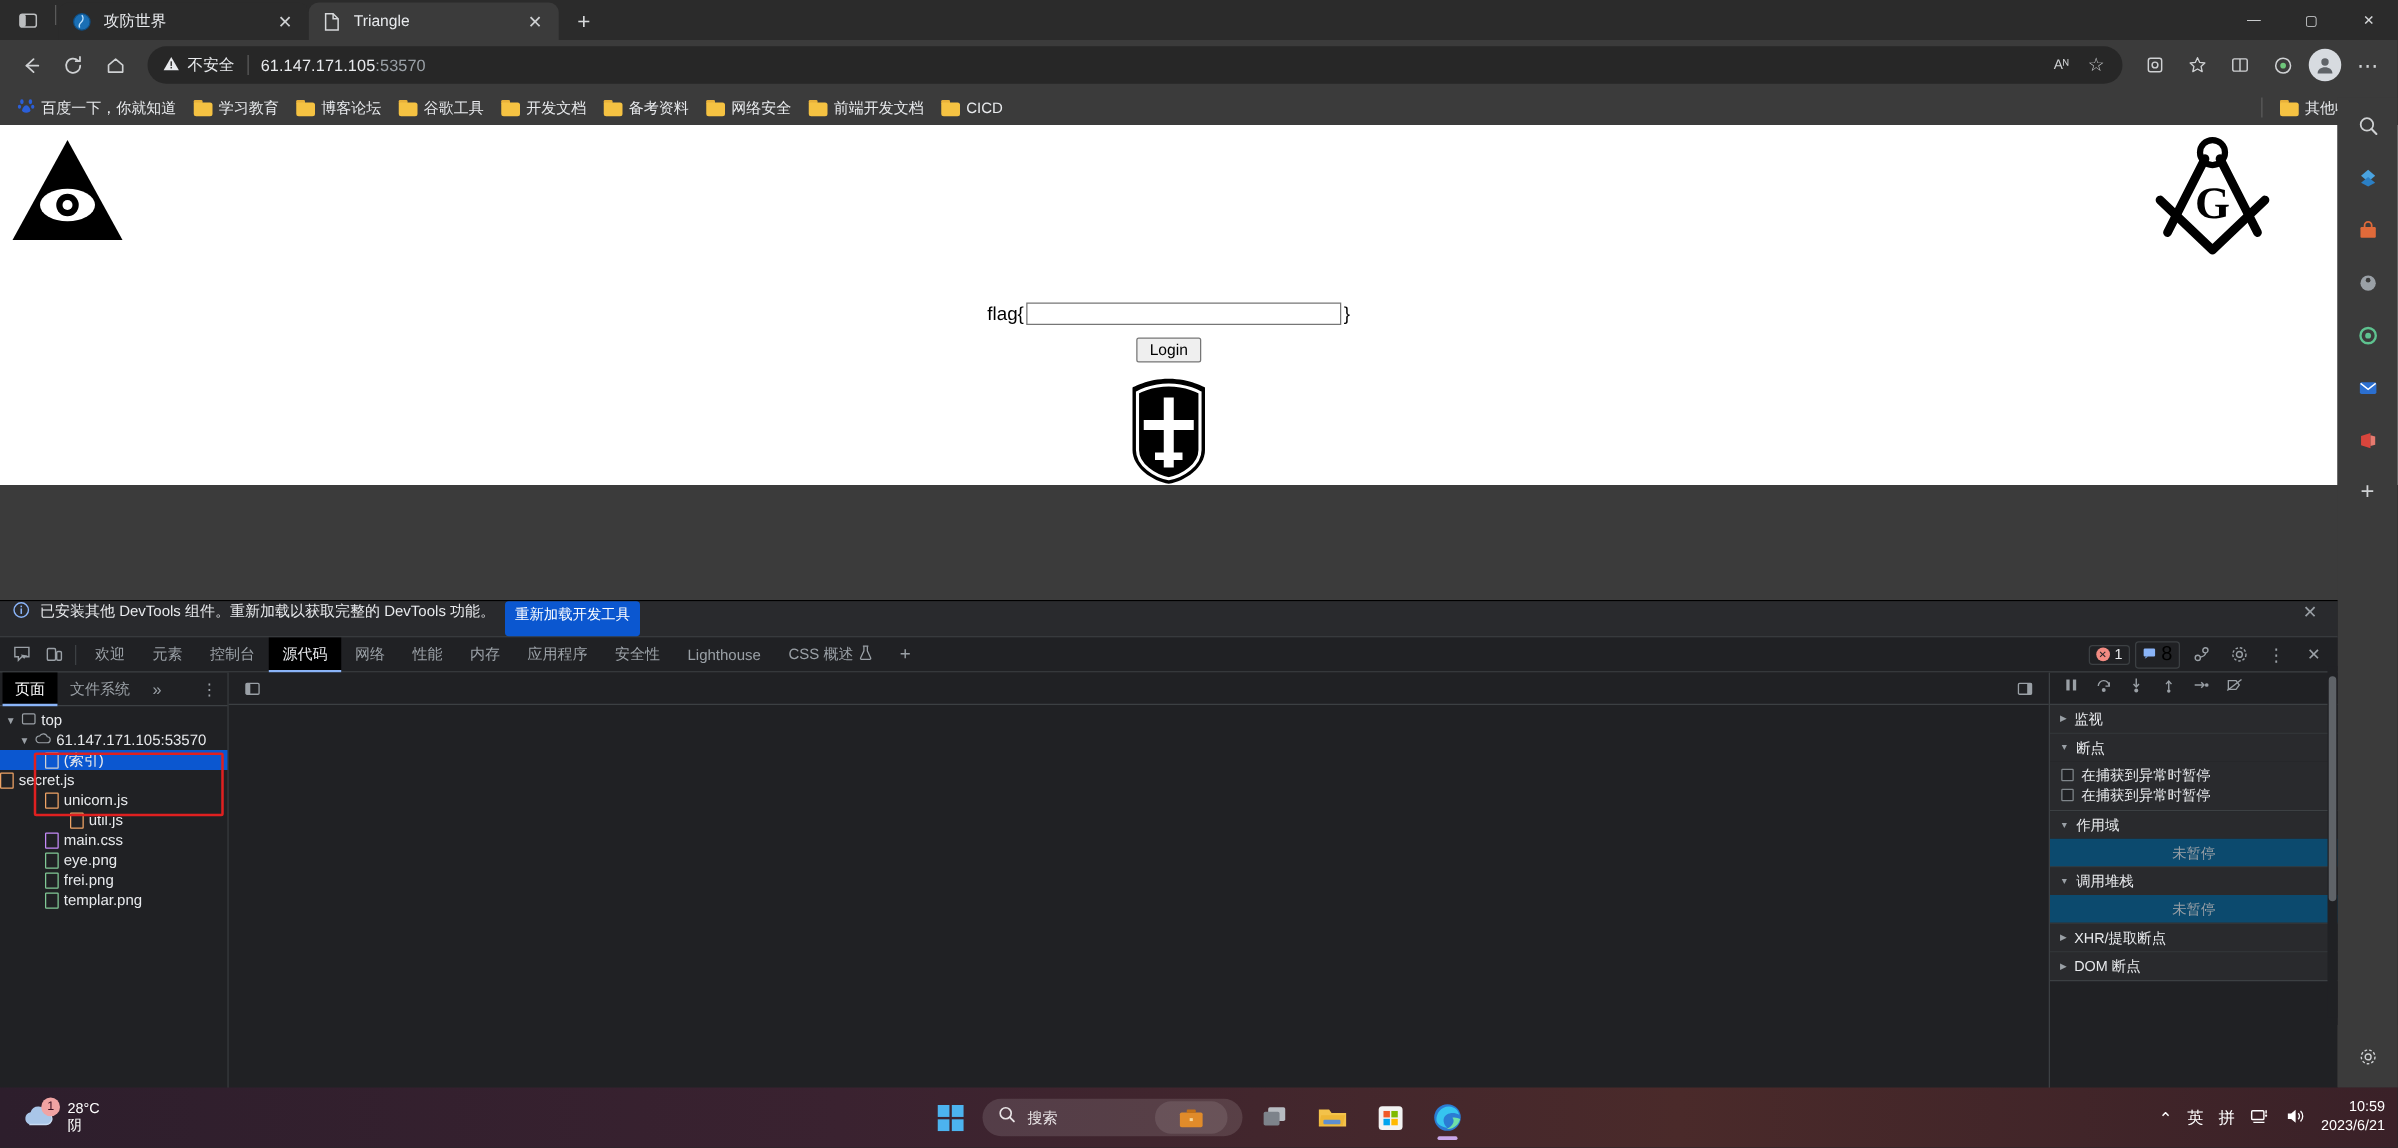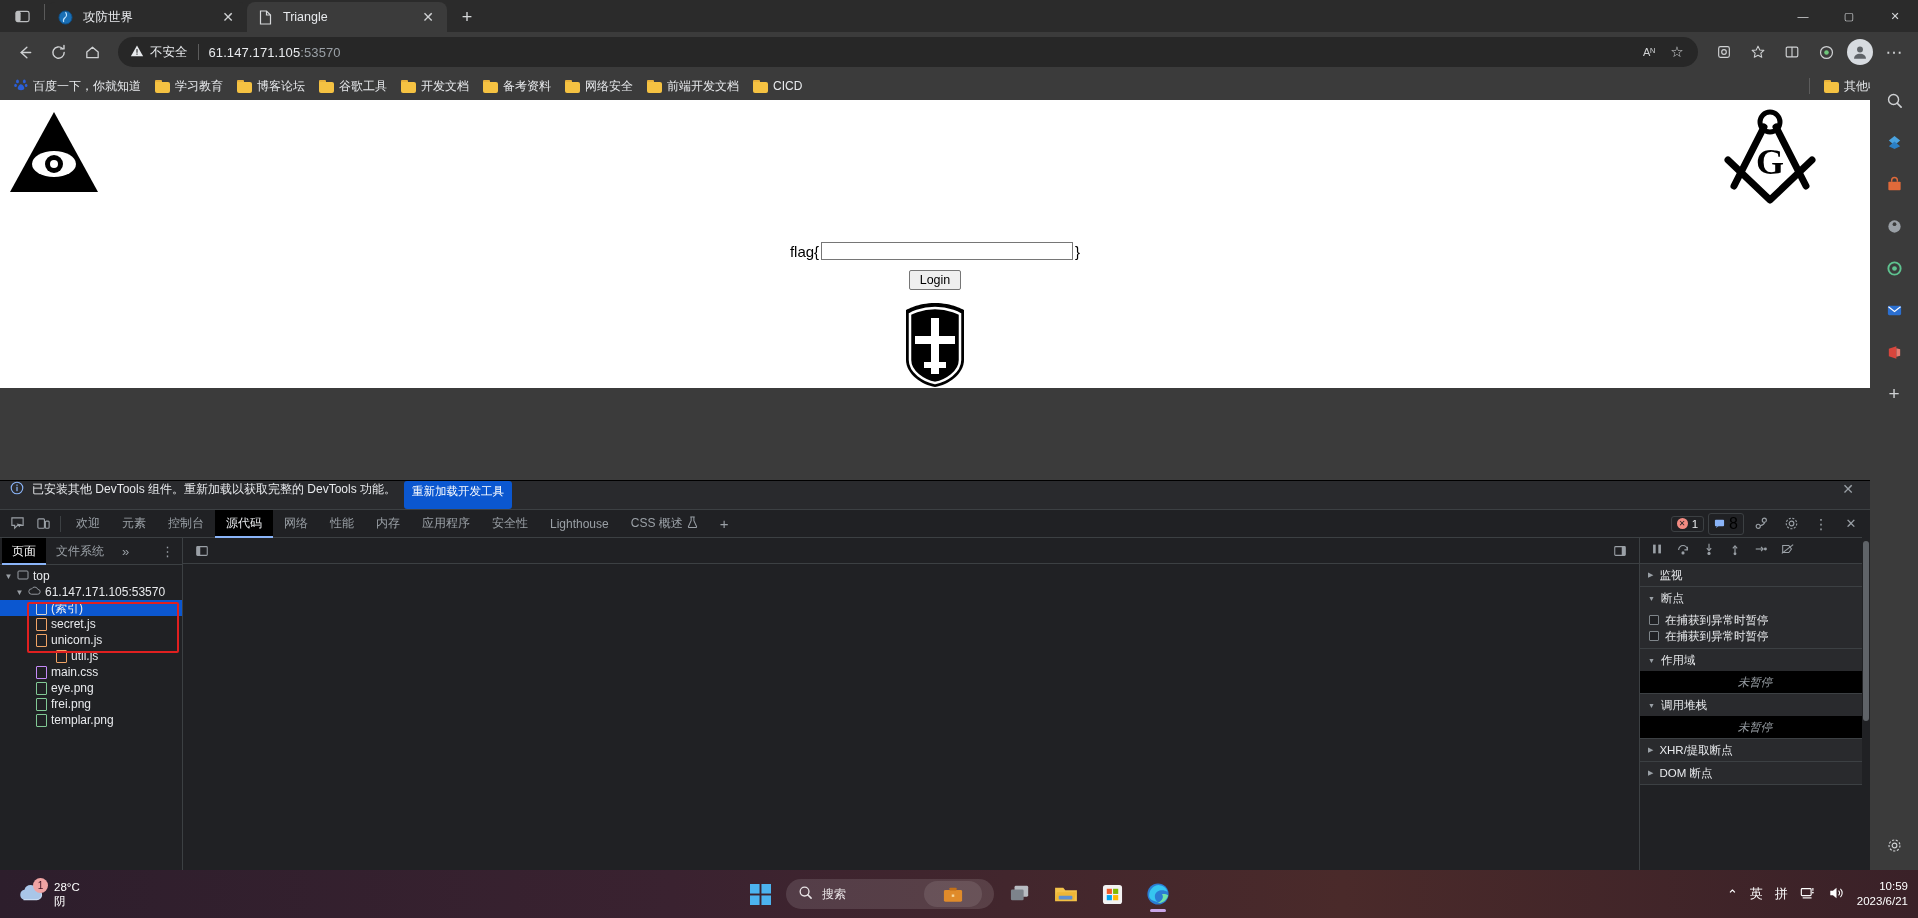--- a/index.html
+++ b/index.html
@@ -125,21 +125,21 @@
 
   .dt-side { width: 230px; background: #202124; display: flex; flex-direction: column; }
   .dbgbar { height: 26px; display: flex; align-items: center; gap: 12px; padding: 0 10px; border-bottom: 1px solid #3c4043; color: #9aa0a6; }
   .sidesec { border-bottom: 1px solid #3c4043; }
   .sechdr { height: 22px; display: flex; align-items: center; gap: 6px; padding-left: 8px;
             font-size: 11.5px; color: #e8eaed; background: #292a2d; text-align: center; }
   .sechdr .caret { font-size: 7px; color: #9aa0a6; }
   .cbrow { height: 16px; display: flex; align-items: center; gap: 6px; padding-left: 9px; font-size: 11.5px; color: #e8eaed; }
   .cb { width: 10px; height: 10px; border: 1px solid #80868b; border-radius: 1px; background: #202124; flex: 0 0 10px; }
   .empty { height: 22px; display: flex; align-items: center; justify-content: center;
-           font-size: 11.5px; color: #9aa0a6; font-style: italic; background: #000000; }
+           font-size: 11.5px; color: #9aa0a6; background: #0c4a6e; }
   .sidescroll { position: absolute; right: 0; top: 52px; width: 8px; height: 281px; background: #202124; }
   .sidethumb { position: absolute; right: 1px; width: 6px; background: #5f6368; border-radius: 3px; }
 
   
   .taskbar { position: absolute; left: 0; top: 870px; width: 1918px; height: 48px;
              background: linear-gradient(90deg,#2d1e2c 0%,#3a2230 35%,#4a2a2a 70%,#3a2128 100%);
              display: flex; align-items: center; }
   .weather { display: flex; align-items: center; gap: 8px; padding-left: 16px; }
   .wicon { position: relative; width: 30px; height: 26px; }
   .wbadge { position: absolute; right: -2px; top: -3px; width: 15px; height: 15px; border-radius: 50%;
@@ -531,21 +531,21 @@
             <span>61.147.171.105:53570</span>
           </div>
 
           <div class="trow sel" style="padding-left:36px">
             <span class="fileicon" style="color:#cfd1d3">
                 <i></i>
               </span>
             <span>(索引)</span>
           </div>
 
-          <div class="trow" style="padding-left:36px">
+          <div class="trow" style="">
             <span class="fileicon" style="color:#f0a465">
                 <i></i>
               </span>
             <span>secret.js</span>
           </div>
           <div class="trow" style="padding-left:36px">
             <span class="fileicon" style="color:#f0a465">
                 <i></i>
               </span>
             <span>unicorn.js</span>

